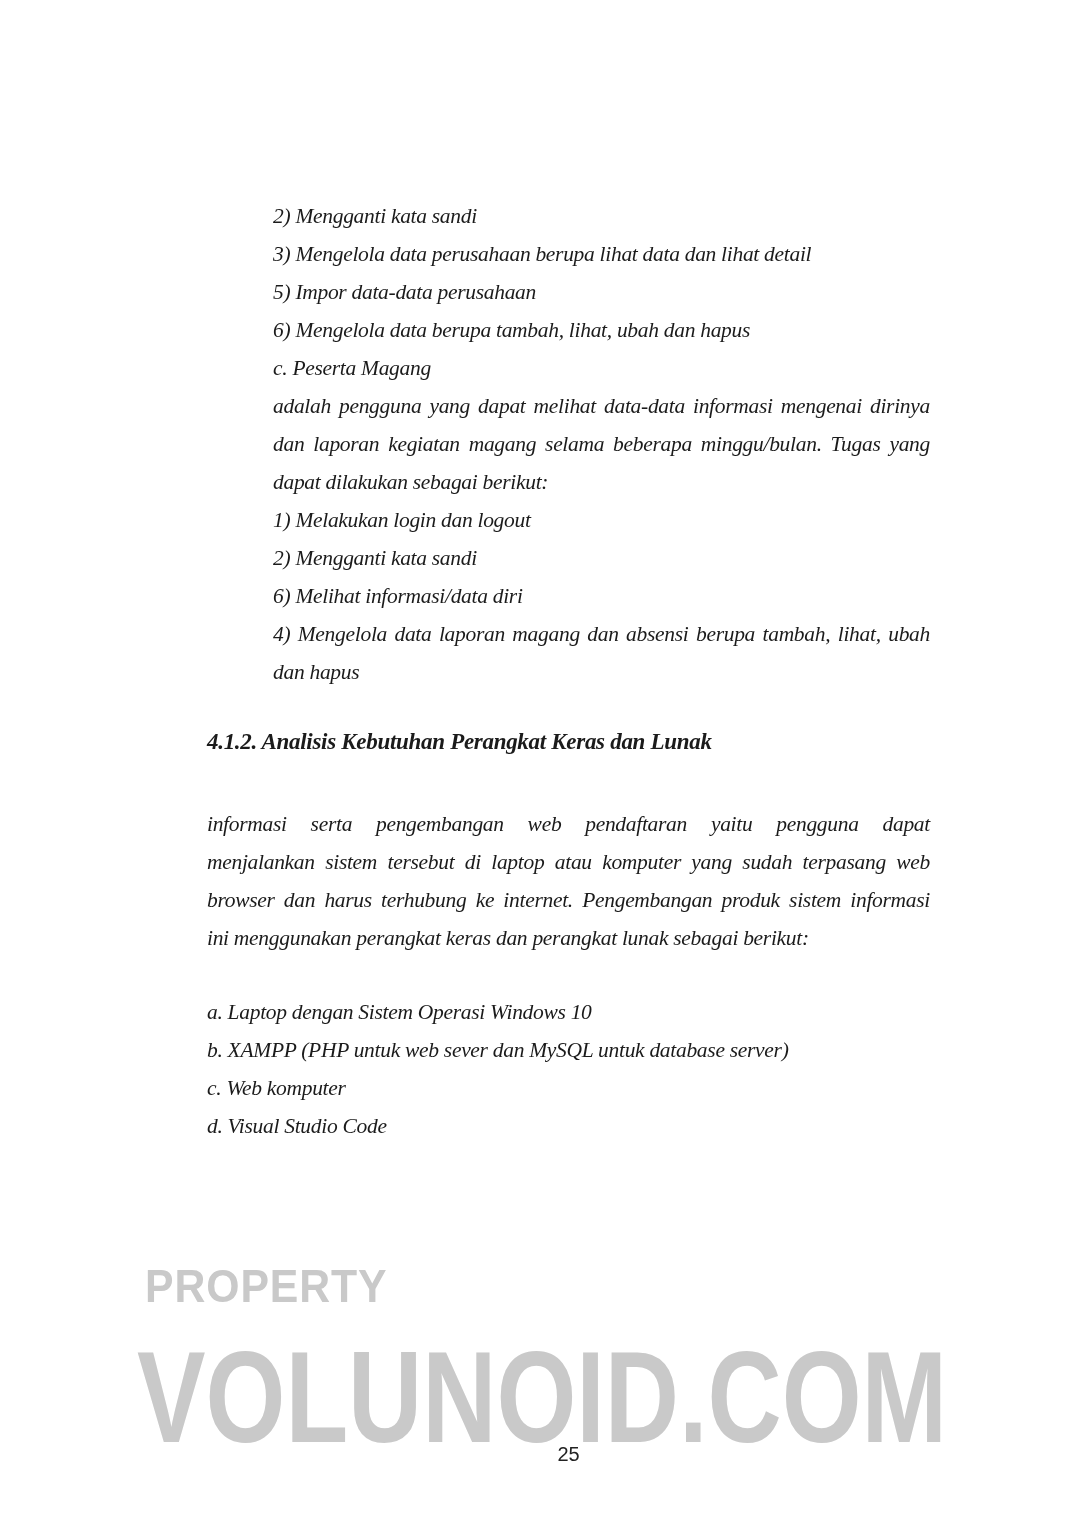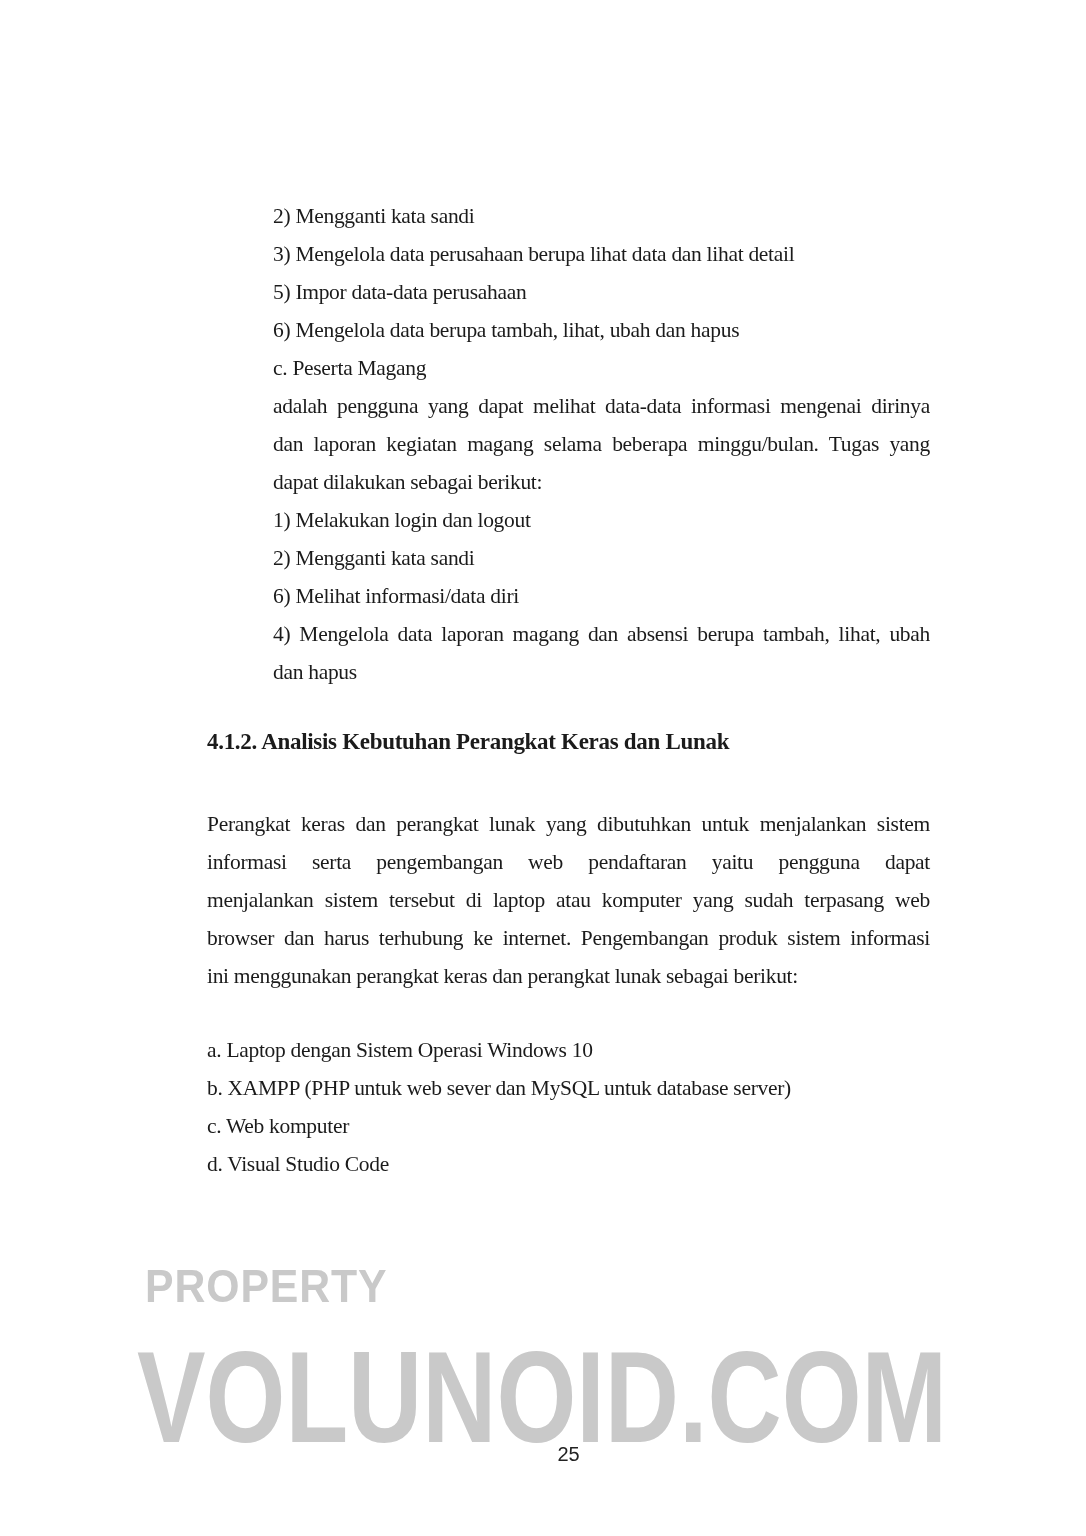--- a/index.html
+++ b/index.html
@@ -45,20 +45,21 @@
   
   .content {
     position: absolute;
     z-index: 1;
     left: 207px;
     top: 197px;
     width: 723px;
     font-size: 21.5px;
     line-height: 38px;
     letter-spacing: -0.3px;
+    font-style: italic;
   }
   .line { min-height: 38px; white-space: nowrap; }
   .just {
     white-space: normal;
     text-align: justify;
     text-align-last: justify;
   }
   .indent { margin-left: 66px; }
   .gap-list1    { margin-top: 0; }
   .gap-peserta  { }
@@ -111,21 +112,20 @@
       <div class="line">1) Melakukan login dan logout</div>
       <div class="line">2) Mengganti kata sandi</div>
       <div class="line">6) Melihat informasi/data diri</div>
       <div class="line just">4) Mengelola data laporan magang dan absensi berupa tambah, lihat, ubah</div>
       <div class="line">dan hapus</div>
     </div>
 
     <div class="heading">4.1.2. Analisis Kebutuhan Perangkat Keras dan Lunak</div>
 
     <div class="block gap-para">
-      <div class="line just">Perangkat keras dan perangkat lunak yang dibutuhkan untuk menjalankan sistem</div>
       <div class="line just">informasi serta pengembangan web pendaftaran yaitu pengguna dapat</div>
       <div class="line just">menjalankan sistem tersebut di laptop atau komputer yang sudah terpasang web</div>
       <div class="line just">browser dan harus terhubung ke internet. Pengembangan produk sistem informasi</div>
       <div class="line">ini menggunakan perangkat keras dan perangkat lunak sebagai berikut:</div>
     </div>
 
     <div class="block gap-req">
       <div class="line">a. Laptop dengan Sistem Operasi Windows 10</div>
       <div class="line">b. XAMPP (PHP untuk web sever dan MySQL untuk database server)</div>
       <div class="line">c. Web komputer</div>

